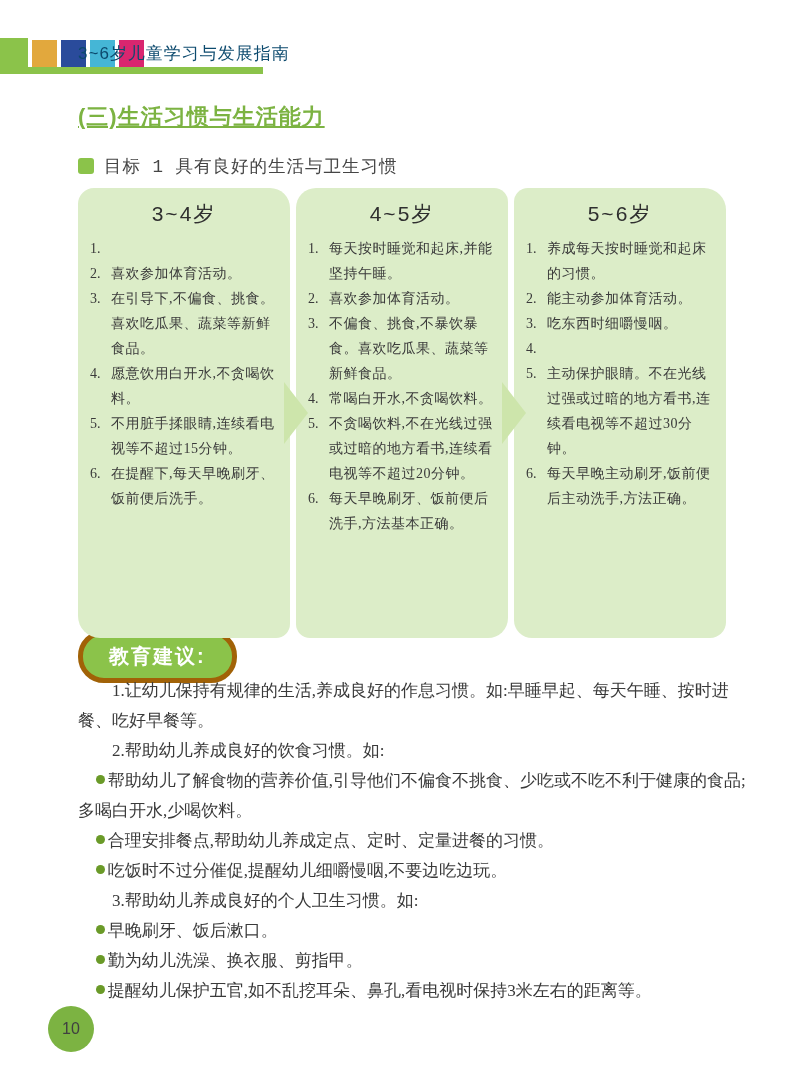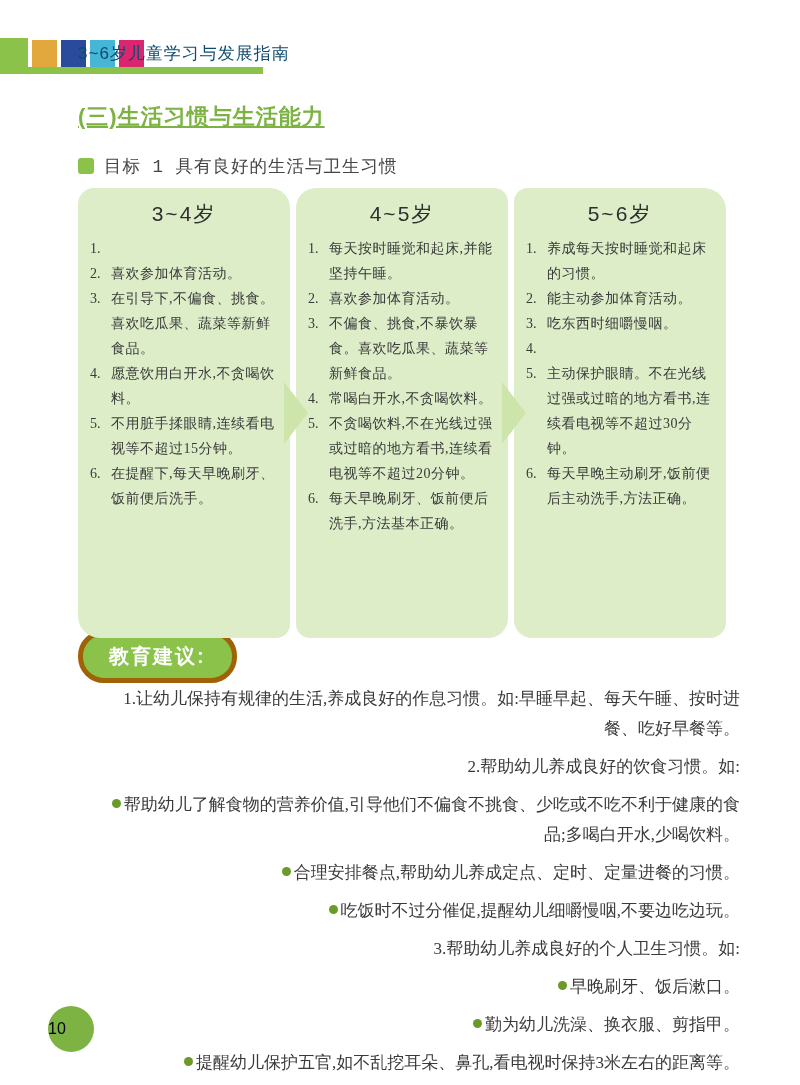--- a/index.html
+++ b/index.html
@@ -55,32 +55,32 @@
     background:#8bc34a;border:5px solid #a16207;border-radius:26px;
     color:#ffffff;font-size:20px;font-weight:bold;letter-spacing:2px;
     padding:8px 26px;
     margin-top:9px;
   }
   .advice-body{
     position:absolute;left:78px;top:676px;width:670px;
     font-family:"Liberation Serif","DejaVu Serif",serif;
     font-size:17px;line-height:30px;color:#3a3a3a;
   }
-  .advice-body p{margin:8px;text-align:right;}
+  .advice-body p{margin:0;}
   .num-p{text-indent:2em;}
   .bullet-p{text-indent:1.05em;}
   .dot{
     display:inline-block;width:9px;height:9px;border-radius:50%;
     background:#6a9a28;margin-right:3px;vertical-align:2px;
   }
   
   .page-circle{
     position:absolute;left:48px;top:1006px;width:46px;height:46px;border-radius:50%;
-    background:#7cb342;color:#000000;font-size:16px;
-    display:flex;align-items:center;
+    background:#7cb342;color:#404040;font-size:16px;
+    display:flex;align-items:center;justify-content:center;
   }
 </style>
 </head>
 <body>
 
 <div class="hdr-squares">
   <span class="sq first" style="background-color: rgb(139, 195, 74);"></span>
   <span class="sq" style="background-color: rgb(226, 168, 61);"></span>
   <span class="sq" style="background-color: rgb(42, 75, 155);"></span>
   <span class="sq" style="background-color: rgb(69, 182, 214);"></span>

